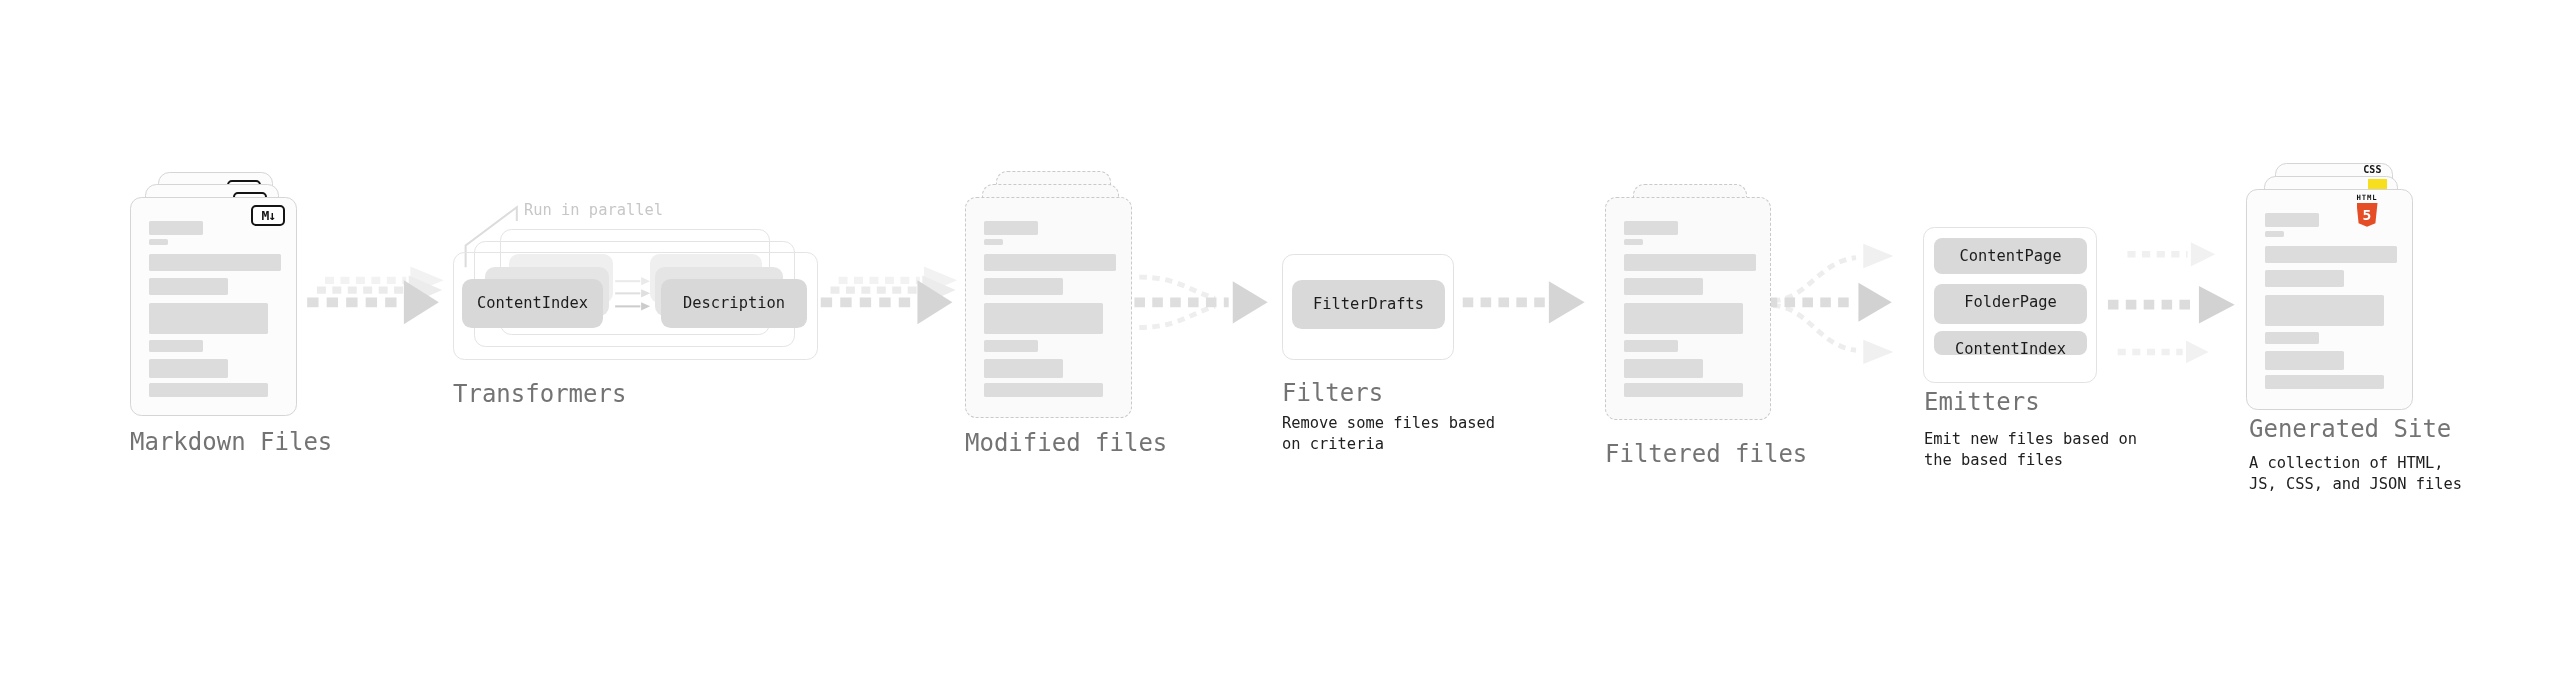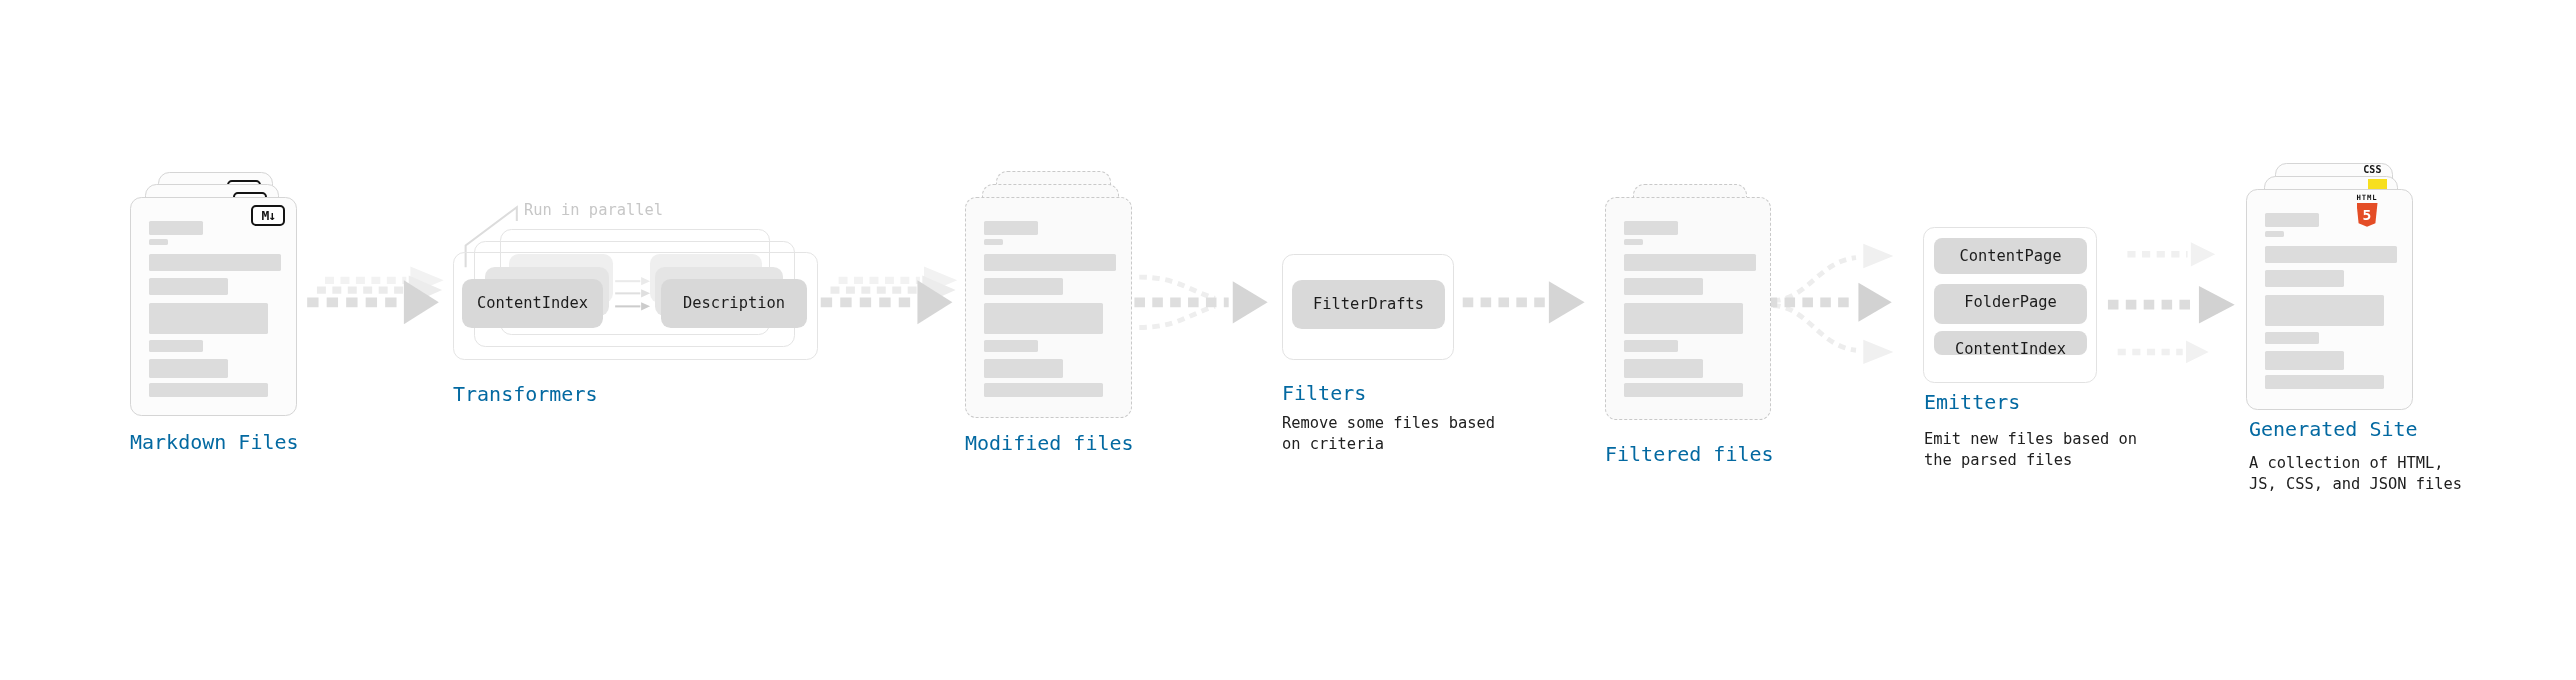--- a/index.html
+++ b/index.html
@@ -1,19 +1,19 @@
 <!DOCTYPE html>
 <html style="font-size:13px"><head>
 <meta charset="utf-8">
 <style>
   html,body{margin:0;padding:0;background:#ffffff;}
   body{width:2576px;height:681px;font-family:"DejaVu Sans Mono","Liberation Mono",monospace;overflow:hidden;}
   #canvas{position:relative;width:2576px;height:681px;background:#ffffff;}
 
-  .h1{position:absolute;font-size:20px;line-height:28px;color:#0369a1;white-space:nowrap;}
+  .h1{position:absolute;font-size:24px;line-height:28px;color:#737373;white-space:nowrap;}
   .desc{position:absolute;font-size:15.4px;line-height:21px;color:#202020;white-space:nowrap;}
   .desc.bullets{line-height:22px;}
   .desc .indent{padding-left:20.3px;}
 
   .file-card{position:absolute;background:#fcfcfc;border:1.6px solid #d5d5d5;border-radius:11.4px;box-sizing:border-box;}
   .file-card.dashed{border-style:dashed;border-color:#c9c9c9;background:#fafafa;}
 
   .doc-bars{position:absolute;left:0;top:0;right:0;bottom:0;}
   .bar{position:absolute;left:18px;background:#dcdcdc;border-radius:1.6px;}
 
@@ -187,21 +187,21 @@
   </div>
   <div class="h1" style="left:1605px;top:440px">Filtered files</div>
 
   <div class="panel" style="left:1923px;top:227px;width:174px;height:156px"></div>
   <div class="chip" style="left:1934px;top:238px;width:153px;height:36px;line-height:36px">ContentPage</div>
   <div class="chip" style="left:1934px;top:284px;width:153px;height:40px;line-height:36px">FolderPage</div>
   <div class="chip" style="left:1934px;top:331px;width:153px;height:24px;line-height:36px">ContentIndex</div>
   <div class="h1" style="left:1924px;top:388px">Emitters</div>
   <div class="desc" style="left:1924px;top:429px">
     <div>Emit new files based on</div>
-    <div>the parsed files</div>
+    <div>the based files</div>
   </div>
 
   <div>
     <div class="file-card" style="left:2275px;top:163px;width:118px;height:203px">
       <span class="css-badge">CSS</span>
     </div>
     <div class="file-card" style="left:2264px;top:176px;width:134px;height:211px">
       <span class="js-badge"></span>
     </div>
     <div class="file-card" style="left:2246px;top:189px;width:167px;height:221px">

